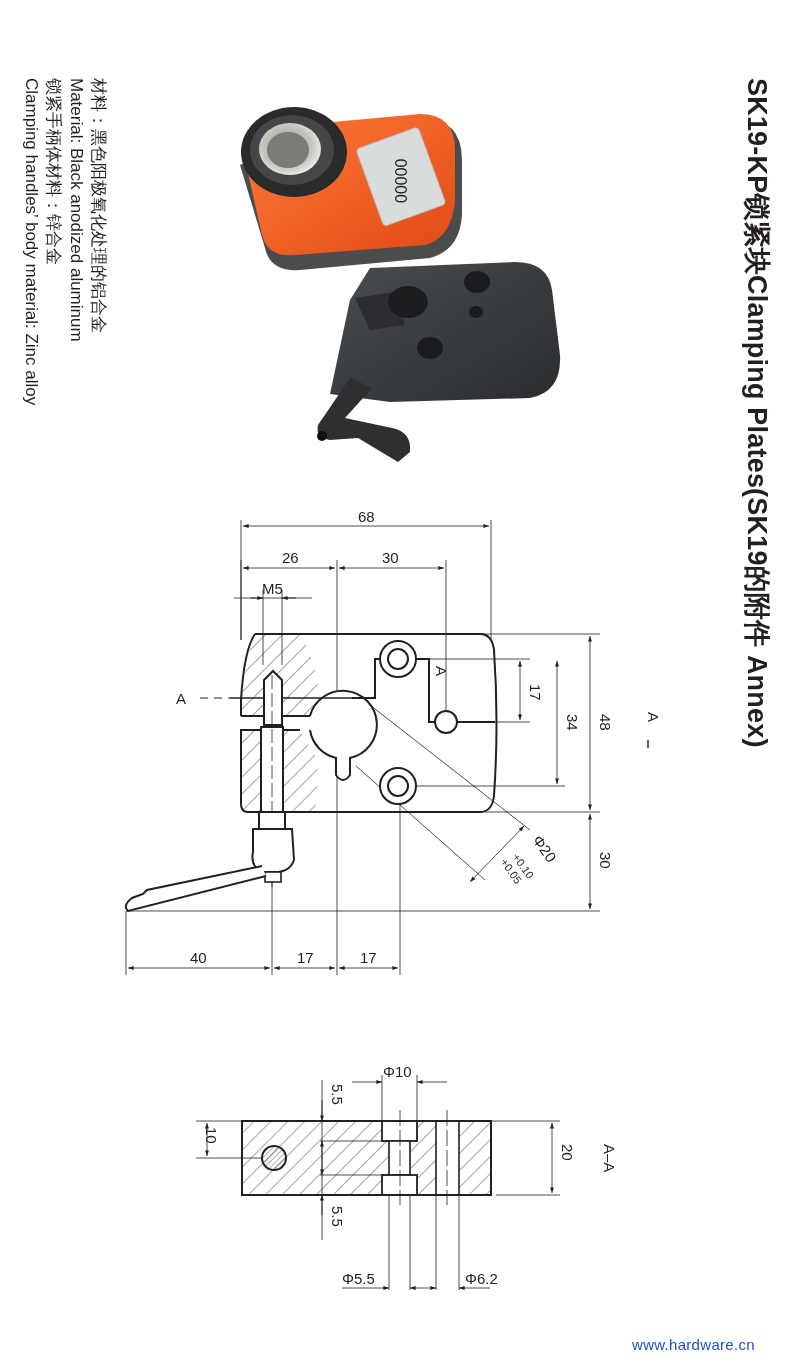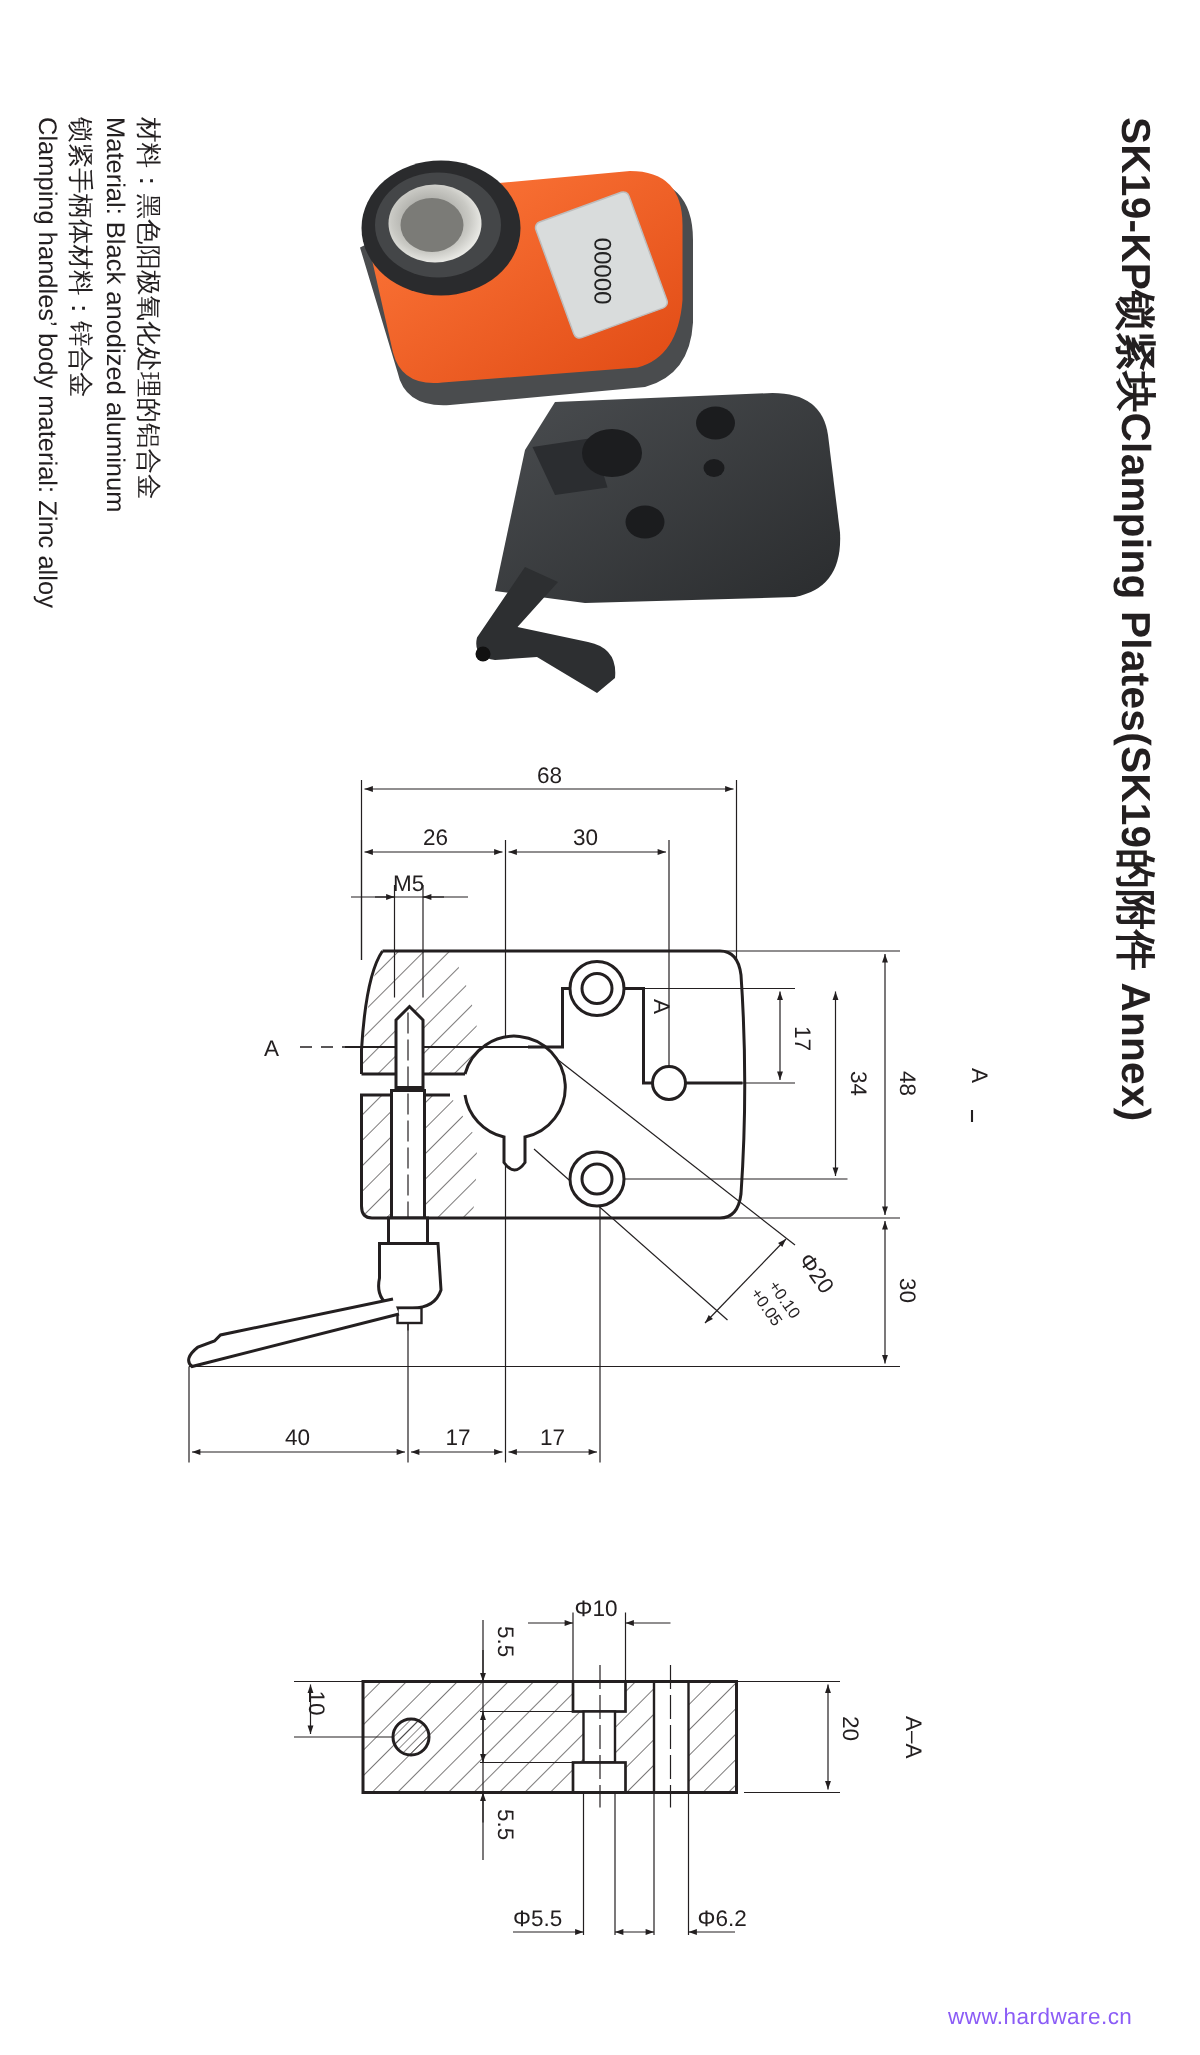--- a/index.html
+++ b/index.html
@@ -4,21 +4,21 @@
 <style>
   html,body{margin:0;padding:0;background:#ffffff;}
   body{width:800px;height:1370px;position:relative;overflow:hidden;font-family:"Liberation Sans","DejaVu Sans",sans-serif;color:#231f20;}
   .vtext{position:absolute;transform-origin:0 0;white-space:nowrap;}
   #title{left:775px;top:78px;transform:rotate(90deg);font-size:27px;font-weight:bold;letter-spacing:0.2px;width:720px;}
   .mat{left:0;top:0;transform:rotate(90deg);font-size:17px;line-height:20px;}
   #m1{left:108px;top:78px;}
   #m2{left:86px;top:78px;}
   #m3{left:63px;top:78px;}
   #m4{left:41px;top:78px;}
-  #footer{position:absolute;left:632px;top:1336px;font-size:15px;color:#8b5cf6;letter-spacing:0.3px;}
+  #footer{position:absolute;left:632px;top:1336px;font-size:15px;color:#1d4ed8;letter-spacing:0.3px;}
   svg{position:absolute;left:0;top:0;}
   .dimtxt{font-family:"Liberation Sans",sans-serif;font-size:15px;fill:#231f20;}
 </style>
 </head>
 <body>
 
 <div class="vtext" id="title">SK19-KP锁紧块Clamping Plates(SK19的附件 Annex)</div>
 <div class="vtext mat" id="m1">材料：黑色阳极氧化处理的铝合金</div>
 <div class="vtext mat" id="m2">Material: Black anodized aluminum</div>
 <div class="vtext mat" id="m3">锁紧手柄体材料：锌合金</div>

